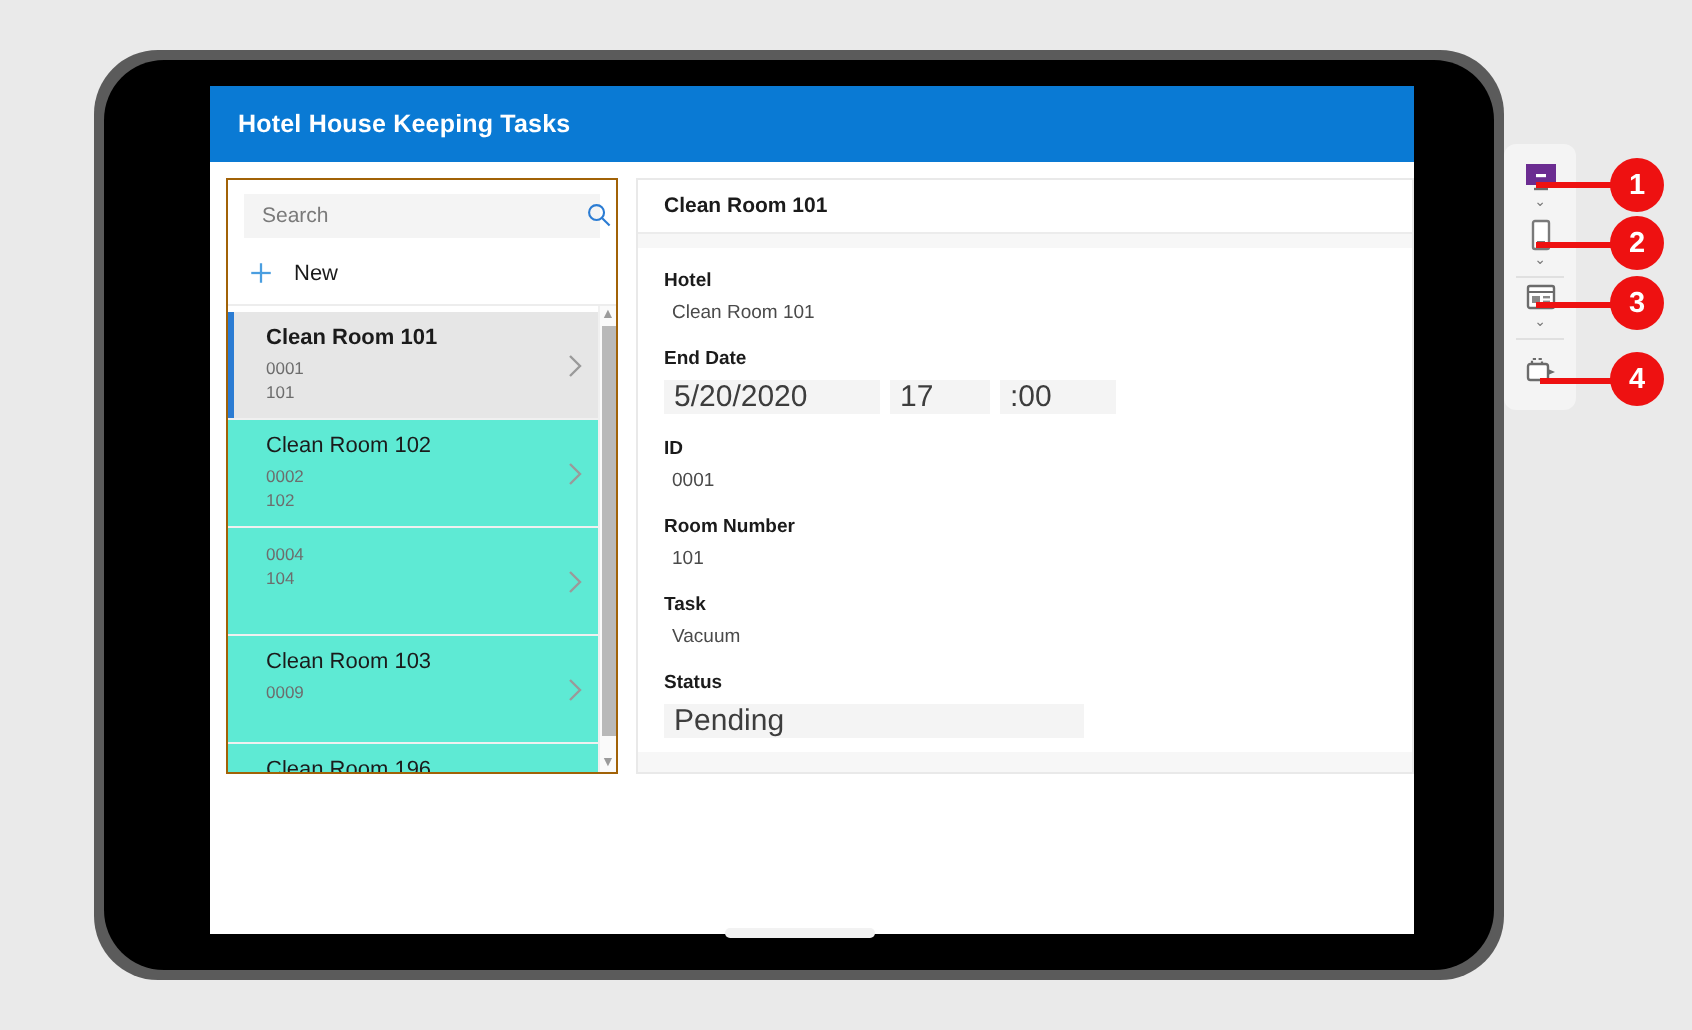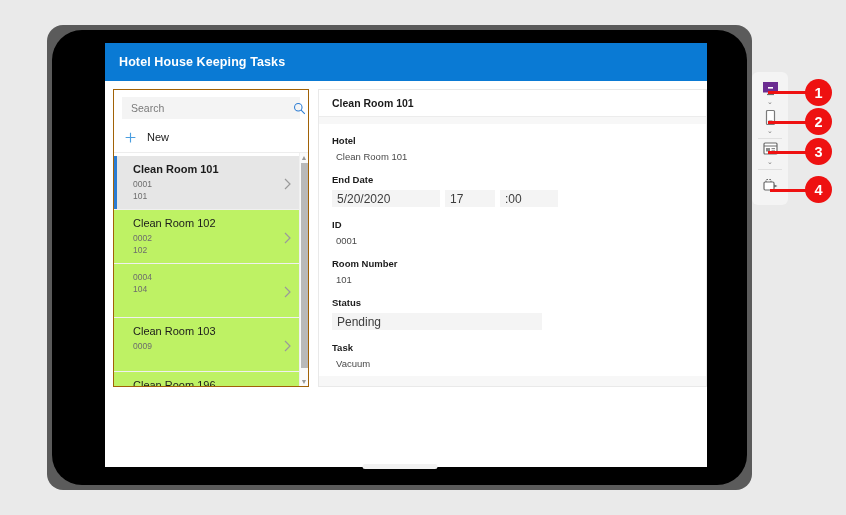--- a/index.html
+++ b/index.html
@@ -9,21 +9,21 @@
     font-family: "Liberation Sans", sans-serif;
     overflow: hidden;
   }
   #root { position: relative; width: 846px; height: 515px; }
 
   
   .device {
     position: absolute; left: 47px; top: 25px;
     width: 705px; height: 465px;
     background: #5b5b5b;
-    border-radius: 16px;
+    border-radius: 32px;
     padding: 5px;
   }
   .device-inner {
     width: 100%; height: 100%;
     background: #000;
     border-radius: 30px;
     position: relative;
     overflow: hidden;
   }
   .home-indicator {
@@ -98,21 +98,21 @@
   .list-scroll {
     position: relative;
     flex: 1;
     overflow: hidden;
     background: #ffffff;
     padding-top: 3px;
   }
   .list-item {
     position: relative;
     height: 54px;
-    background: #bef264;
+    background: #5eead4;
     border-bottom: 1px solid #f0f0f0;
     padding: 7px 20px 0 19px;
     margin-right: 9px;
   }
   .list-item.selected {
     background: #e6e6e6;
   }
   .list-item.selected::before {
     content: ""; position: absolute;
     left: 0; top: 0; bottom: 0; width: 3px;
@@ -176,21 +176,21 @@
     margin-bottom: 5px;
   }
   .field-value {
     font-size: 9.5px; color: #4a4a4a;
     padding-left: 4px;
   }
   .field-value-box {
     background: #f4f4f4; height: 17px;
     display: flex; align-items: center;
     padding-left: 5px;
-    font-size: 12px; color: #3d3d3d;
+    font-size: 15px; color: #3d3d3d;
   }
   .date-row { display: flex; gap: 5px; }
   .date-box  { width: 108px; }
   .hour-box  { width: 50px; }
   .min-box   { width: 58px; }
   .status-box { width: 210px; }
   .form-footer { height: 10px; background: #f7f7f7; }
 
   
   .toolbar {
@@ -349,27 +349,27 @@
                 <div class="field-label">ID</div>
                 <div class="field-value">0001</div>
               </div>
 
               <div class="field">
                 <div class="field-label">Room Number</div>
                 <div class="field-value">101</div>
               </div>
 
               <div class="field">
+                <div class="field-label">Task</div>
+                <div class="field-value">Vacuum</div>
+              </div>
+
+              <div class="field">
                 <div class="field-label">Status</div>
                 <div class="field-value-box status-box">Pending</div>
-              </div>
-
-              <div class="field">
-                <div class="field-label">Task</div>
-                <div class="field-value">Vacuum</div>
               </div>
 
             </div>
             <div class="form-footer"></div>
           </div>
 
         </div>
       </div>
 
       <div class="home-indicator"></div>

